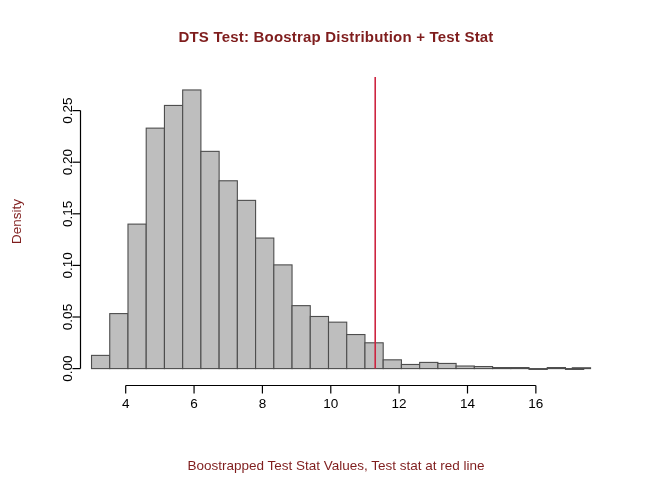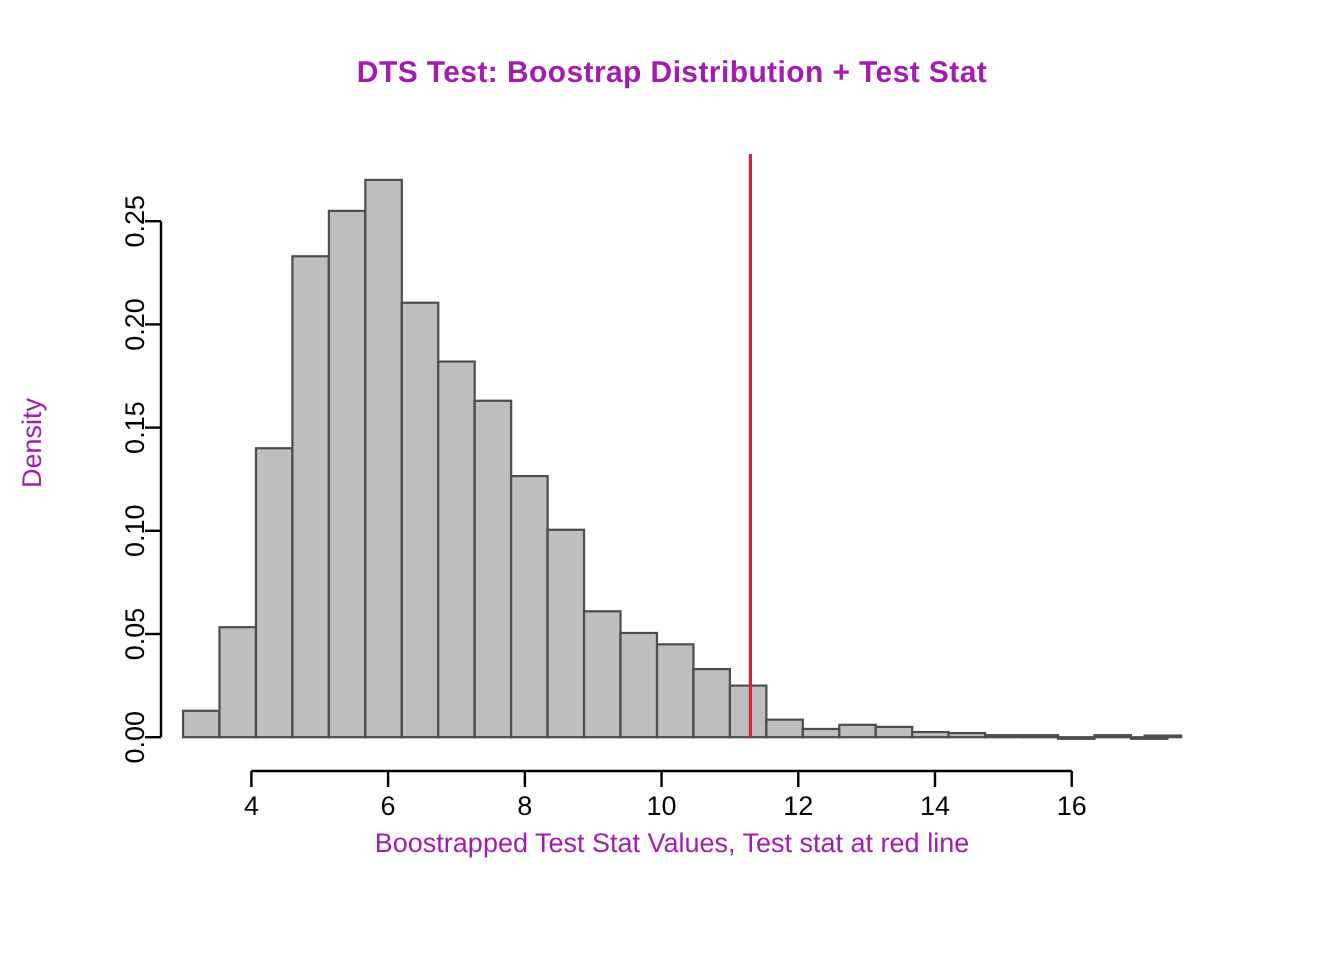--- a/index.html
+++ b/index.html
@@ -6,37 +6,37 @@
     margin: 0;
     padding: 0;
     background: #ffffff;
   }
   #plot-root {
     position: relative;
     width: 672px;
     height: 480px;
     background: #ffffff;
     font-family: "Liberation Sans", sans-serif;
-    color: #a21caf;
+    color: #7f1d1d;
     overflow: hidden;
   }
   #chart-title {
     position: absolute;
     left: 0;
     top: 28px;
     width: 672px;
     text-align: center;
     font-size: 15px;
     font-weight: bold;
     letter-spacing: 0.2px;
   }
   #xlabel-line1 {
     position: absolute;
     left: 0;
-    top: 414px;
+    top: 458px;
     width: 672px;
     text-align: center;
     font-size: 13.5px;
   }
   #xlabel-line2 {
     position: absolute;
     left: 0;
     top: 455px;
     width: 672px;
     text-align: center;

